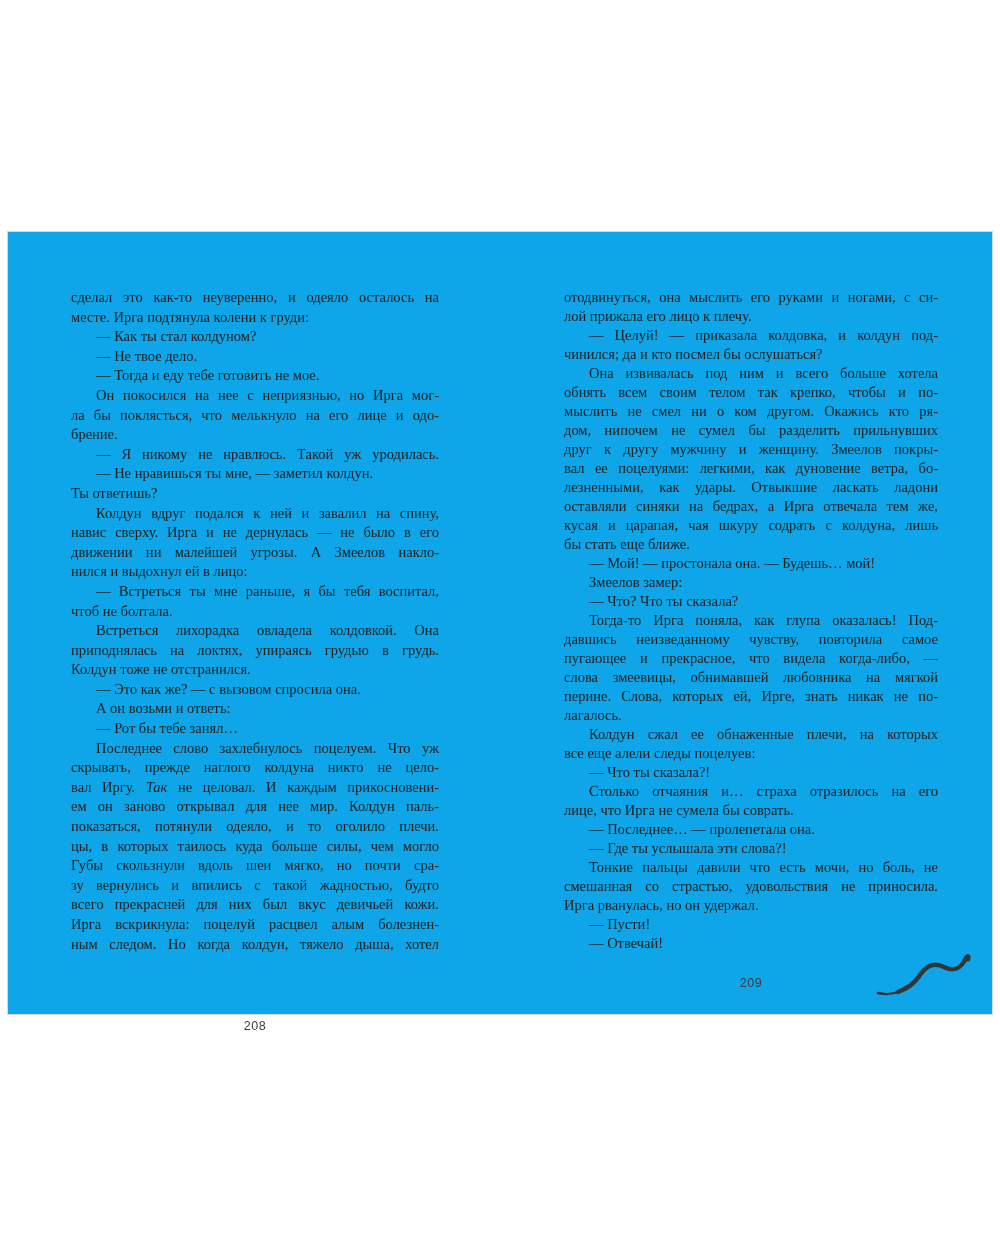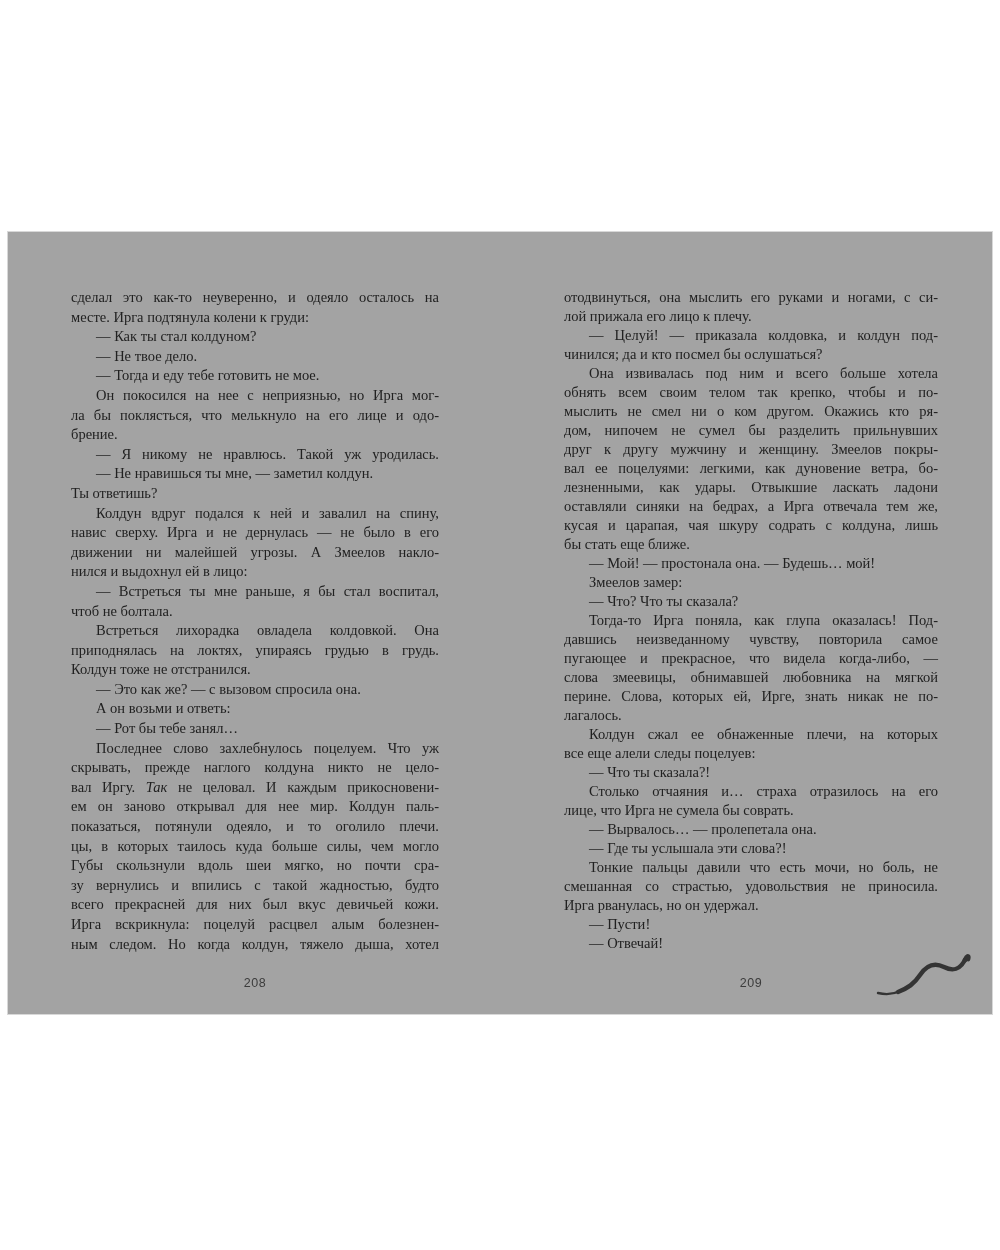--- a/index.html
+++ b/index.html
@@ -2,37 +2,37 @@
 <html><head>
 <meta charset="utf-8">
 <style>
   html,body { margin:0; padding:0; }
   body {
     width:1000px; height:1250px; background:#ffffff; position:relative;
     font-family:"Liberation Serif", serif; overflow:hidden;
   }
   .frame {
     position:absolute; left:7px; top:231px; width:986px; height:784px;
-    border:1px solid #d8d8d8; background:#a3a3a3; box-sizing:border-box;
+    border:1px solid #d8d8d8; background:#0ea5e9; box-sizing:border-box;
   }
   .col {
     position:absolute; color:#212121; font-size:14.5px;
     -webkit-font-smoothing:antialiased;
   }
   .col-left  { left:63px;  top:56px; width:368px; line-height:19.6px; }
   .col-right { left:556px; top:56px; width:374px; line-height:19.0px; }
   .line { text-align:left; white-space:normal; }
   .line.just { text-align:justify; text-align-last:justify; }
   .line.ind  { text-indent:25px; }
   .line i { font-style:italic; }
   .pagenum {
     position:absolute; top:744px; font-family:"Liberation Sans", sans-serif;
     font-size:12.5px; color:#3c3c3c; text-align:center; letter-spacing:0.5px;
   }
-  .pagenum-left  { left:63px;  width:368px; }
+  .pagenum-left  { left:63px;  width:368px;margin-top:43px; }
   .pagenum-right { left:556px; width:374px; }
   .snake {
     position:absolute; left:866px; top:710px; width:110px; height:62px;
   }
 </style>
 </head>
 <body>
 
 <div class="frame">
 
@@ -45,21 +45,21 @@
       <div class="line just ind">Он покосился на нее с неприязнью, но Ирга мог-</div>
       <div class="line just">ла бы поклясться, что мелькнуло на его лице и одо-</div>
       <div class="line">брение.</div>
       <div class="line just ind">— Я никому не нравлюсь. Такой уж уродилась.</div>
       <div class="line ind">— Не нравишься ты мне, — заметил колдун.</div>
       <div class="line">Ты ответишь?</div>
       <div class="line just ind">Колдун вдруг подался к ней и завалил на спину,</div>
       <div class="line just">навис сверху. Ирга и не дернулась — не было в его</div>
       <div class="line just">движении ни малейшей угрозы. А Змеелов накло-</div>
       <div class="line">нился и выдохнул ей в лицо:</div>
-      <div class="line just ind">— Встреться ты мне раньше, я бы стал воспитал,</div>
+      <div class="line just ind">— Встреться ты мне раньше, я бы тебя воспитал,</div>
       <div class="line">чтоб не болтала.</div>
       <div class="line just ind">Встреться лихорадка овладела колдовкой. Она</div>
       <div class="line just">приподнялась на локтях, упираясь грудью в грудь.</div>
       <div class="line">Колдун тоже не отстранился.</div>
       <div class="line ind">— Это как же? — с вызовом спросила она.</div>
       <div class="line ind">А он возьми и ответь:</div>
       <div class="line ind">— Рот бы тебе занял…</div>
       <div class="line just ind">Последнее слово захлебнулось поцелуем. Что уж</div>
       <div class="line just">скрывать, прежде наглого колдуна никто не цело-</div>
       <div class="line just">вал Иргу. <i>Так</i> не целовал. И каждым прикосновени-</div>
@@ -95,21 +95,21 @@
       <div class="line just">давшись неизведанному чувству, повторила самое</div>
       <div class="line just">пугающее и прекрасное, что видела когда-либо, —</div>
       <div class="line just">слова змеевицы, обнимавшей любовника на мягкой</div>
       <div class="line just">перине. Слова, которых ей, Ирге, знать никак не по-</div>
       <div class="line">лагалось.</div>
       <div class="line just ind">Колдун сжал ее обнаженные плечи, на которых</div>
       <div class="line">все еще алели следы поцелуев:</div>
       <div class="line ind">— Что ты сказала?!</div>
       <div class="line just ind">Столько отчаяния и… страха отразилось на его</div>
       <div class="line">лице, что Ирга не сумела бы соврать.</div>
-      <div class="line ind">— Вырвалось… — пролепетала она.</div>
+      <div class="line ind">— Последнее… — пролепетала она.</div>
       <div class="line ind">— Где ты услышала эти слова?!</div>
       <div class="line just ind">Тонкие пальцы давили что есть мочи, но боль, не</div>
       <div class="line just">смешанная со страстью, удовольствия не приносила.</div>
       <div class="line">Ирга рванулась, но он удержал.</div>
       <div class="line ind">— Пусти!</div>
       <div class="line ind">— Отвечай!</div>
     </div>
 
   <div class="pagenum pagenum-left">208</div>
 

